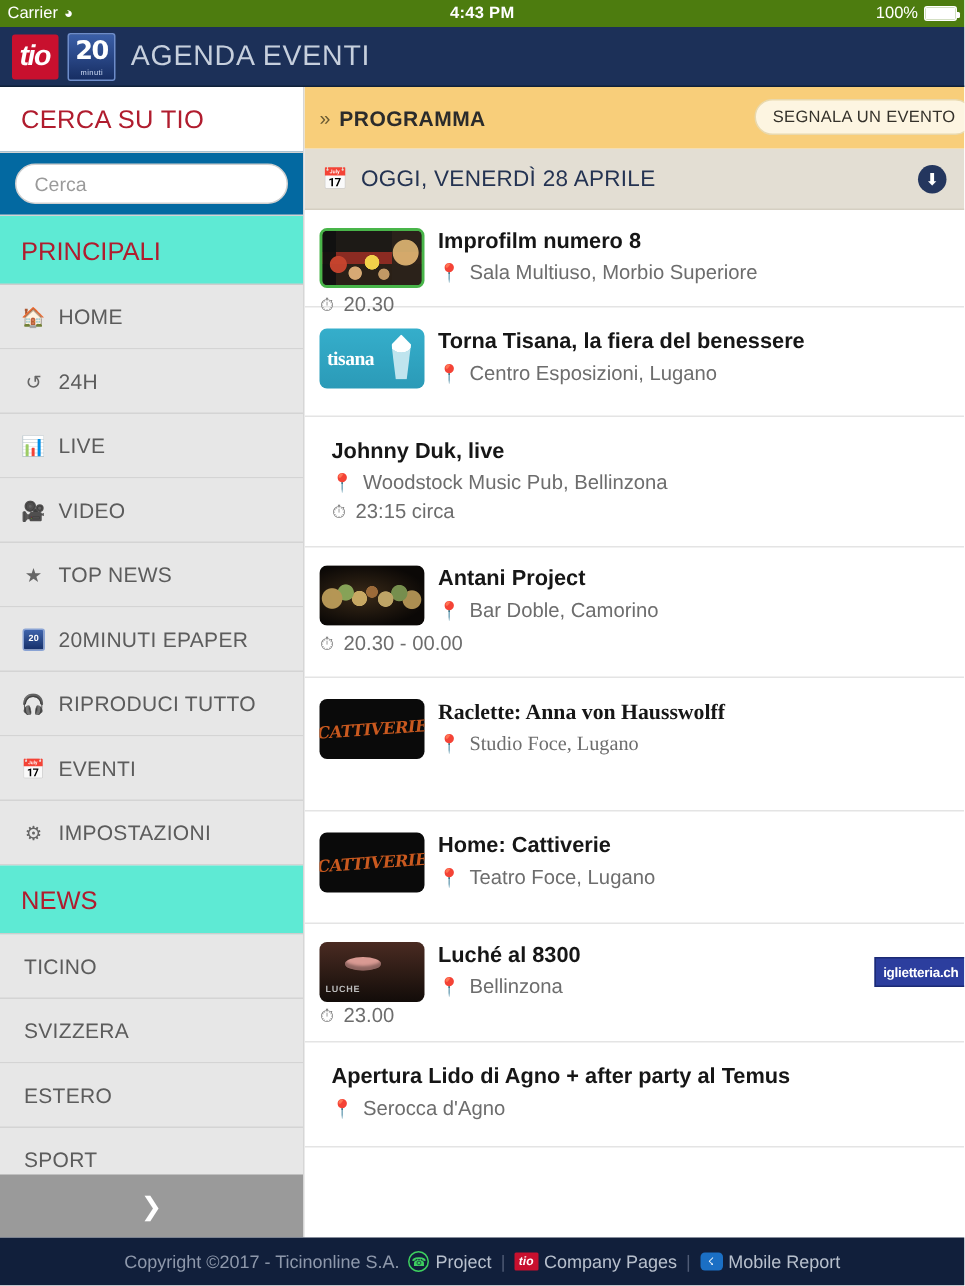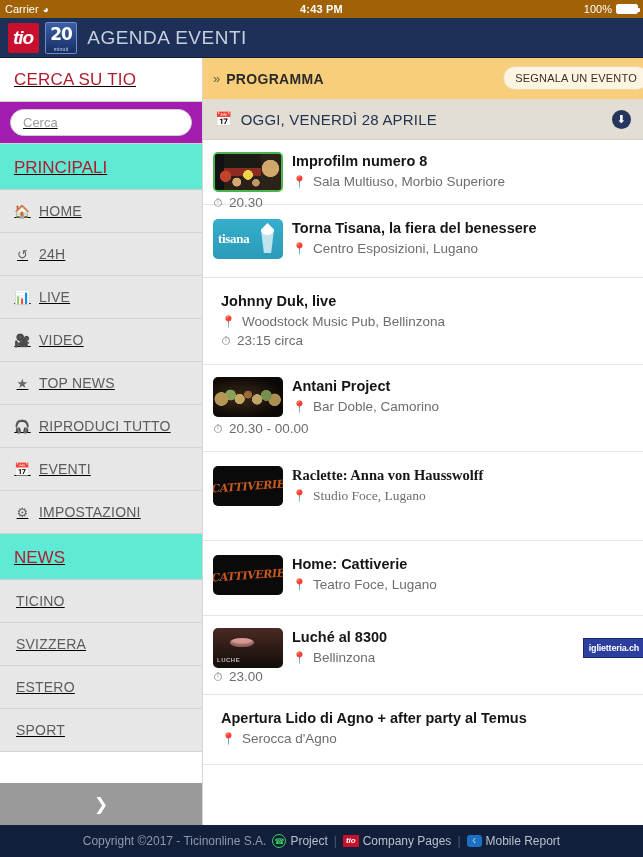--- a/index.html
+++ b/index.html
@@ -7,21 +7,21 @@
     width: 643px; height: 857px;
     font-family: "Liberation Sans", sans-serif;
     background: #ffffff;
     overflow: hidden;
   }
   #app { position: relative; width: 643px; height: 857px; }
 
   
   .statusbar {
     height: 18px; width: 100%;
-    background: #a16207; color: #ffffff;
+    background: #4d7c0f; color: #ffffff;
     display: flex; align-items: center;
     font-size: 11px; padding: 0 5px;
     position: relative;
   }
   .sb-left { display: flex; align-items: center; gap: 4px; }
   .sb-center {
     position: absolute; left: 0; right: 0; text-align: center;
     font-size: 11px; font-weight: bold; letter-spacing: .2px;
   }
   .sb-right {
@@ -78,28 +78,27 @@
   .body-wrap {
     position: absolute; top: 58px; left: 0; right: 0; bottom: 32px;
     display: flex;
   }
 
   
   .sidebar {
     width: 203px; flex: 0 0 203px; background: #ffffff;
     position: relative; overflow: hidden;
     border-right: 1px solid #d6d6d6;
-    text-decoration: underline;
   }
   .side-title {
     color: #b01c2e; font-size: 17px; padding: 12px 14px 11px 14px;
     background: #fff; letter-spacing: .2px;
   }
   .search-row {
-    background: #a21caf; padding: 7px 10px;
+    background: #0369a1; padding: 7px 10px;
     border-top: 1px solid #d3d3d3; border-bottom: 1px solid #d3d3d3;
   }
   .search-box {
     display: flex; height: 27px; border-radius: 14px; overflow: hidden;
     background: #fff; border: 1px solid #cfcfcf;
   }
   .search-box input {
     flex: 1; border: 0; outline: none; background: transparent;
     padding: 0 12px; font-size: 13px; color: #555;
     font-family: "Liberation Sans", sans-serif;
@@ -351,20 +350,26 @@
         <span class="ico">📊</span>
         <span>LIVE</span>
       </div>
       <div class="side-item">
         <span class="ico">🎥</span>
         <span>VIDEO</span>
       </div>
       <div class="side-item">
         <span class="ico">★</span>
         <span>TOP NEWS</span>
+      </div>
+      <div class="side-item">
+        <span class="ico">
+            <span class="epaper-ico">20</span>
+          </span>
+        <span>20MINUTI EPAPER</span>
       </div>
       <div class="side-item">
         <span class="ico">🎧</span>
         <span>RIPRODUCI TUTTO</span>
       </div>
       <div class="side-item">
         <span class="ico">📅</span>
         <span>EVENTI</span>
       </div>
       <div class="side-item">

